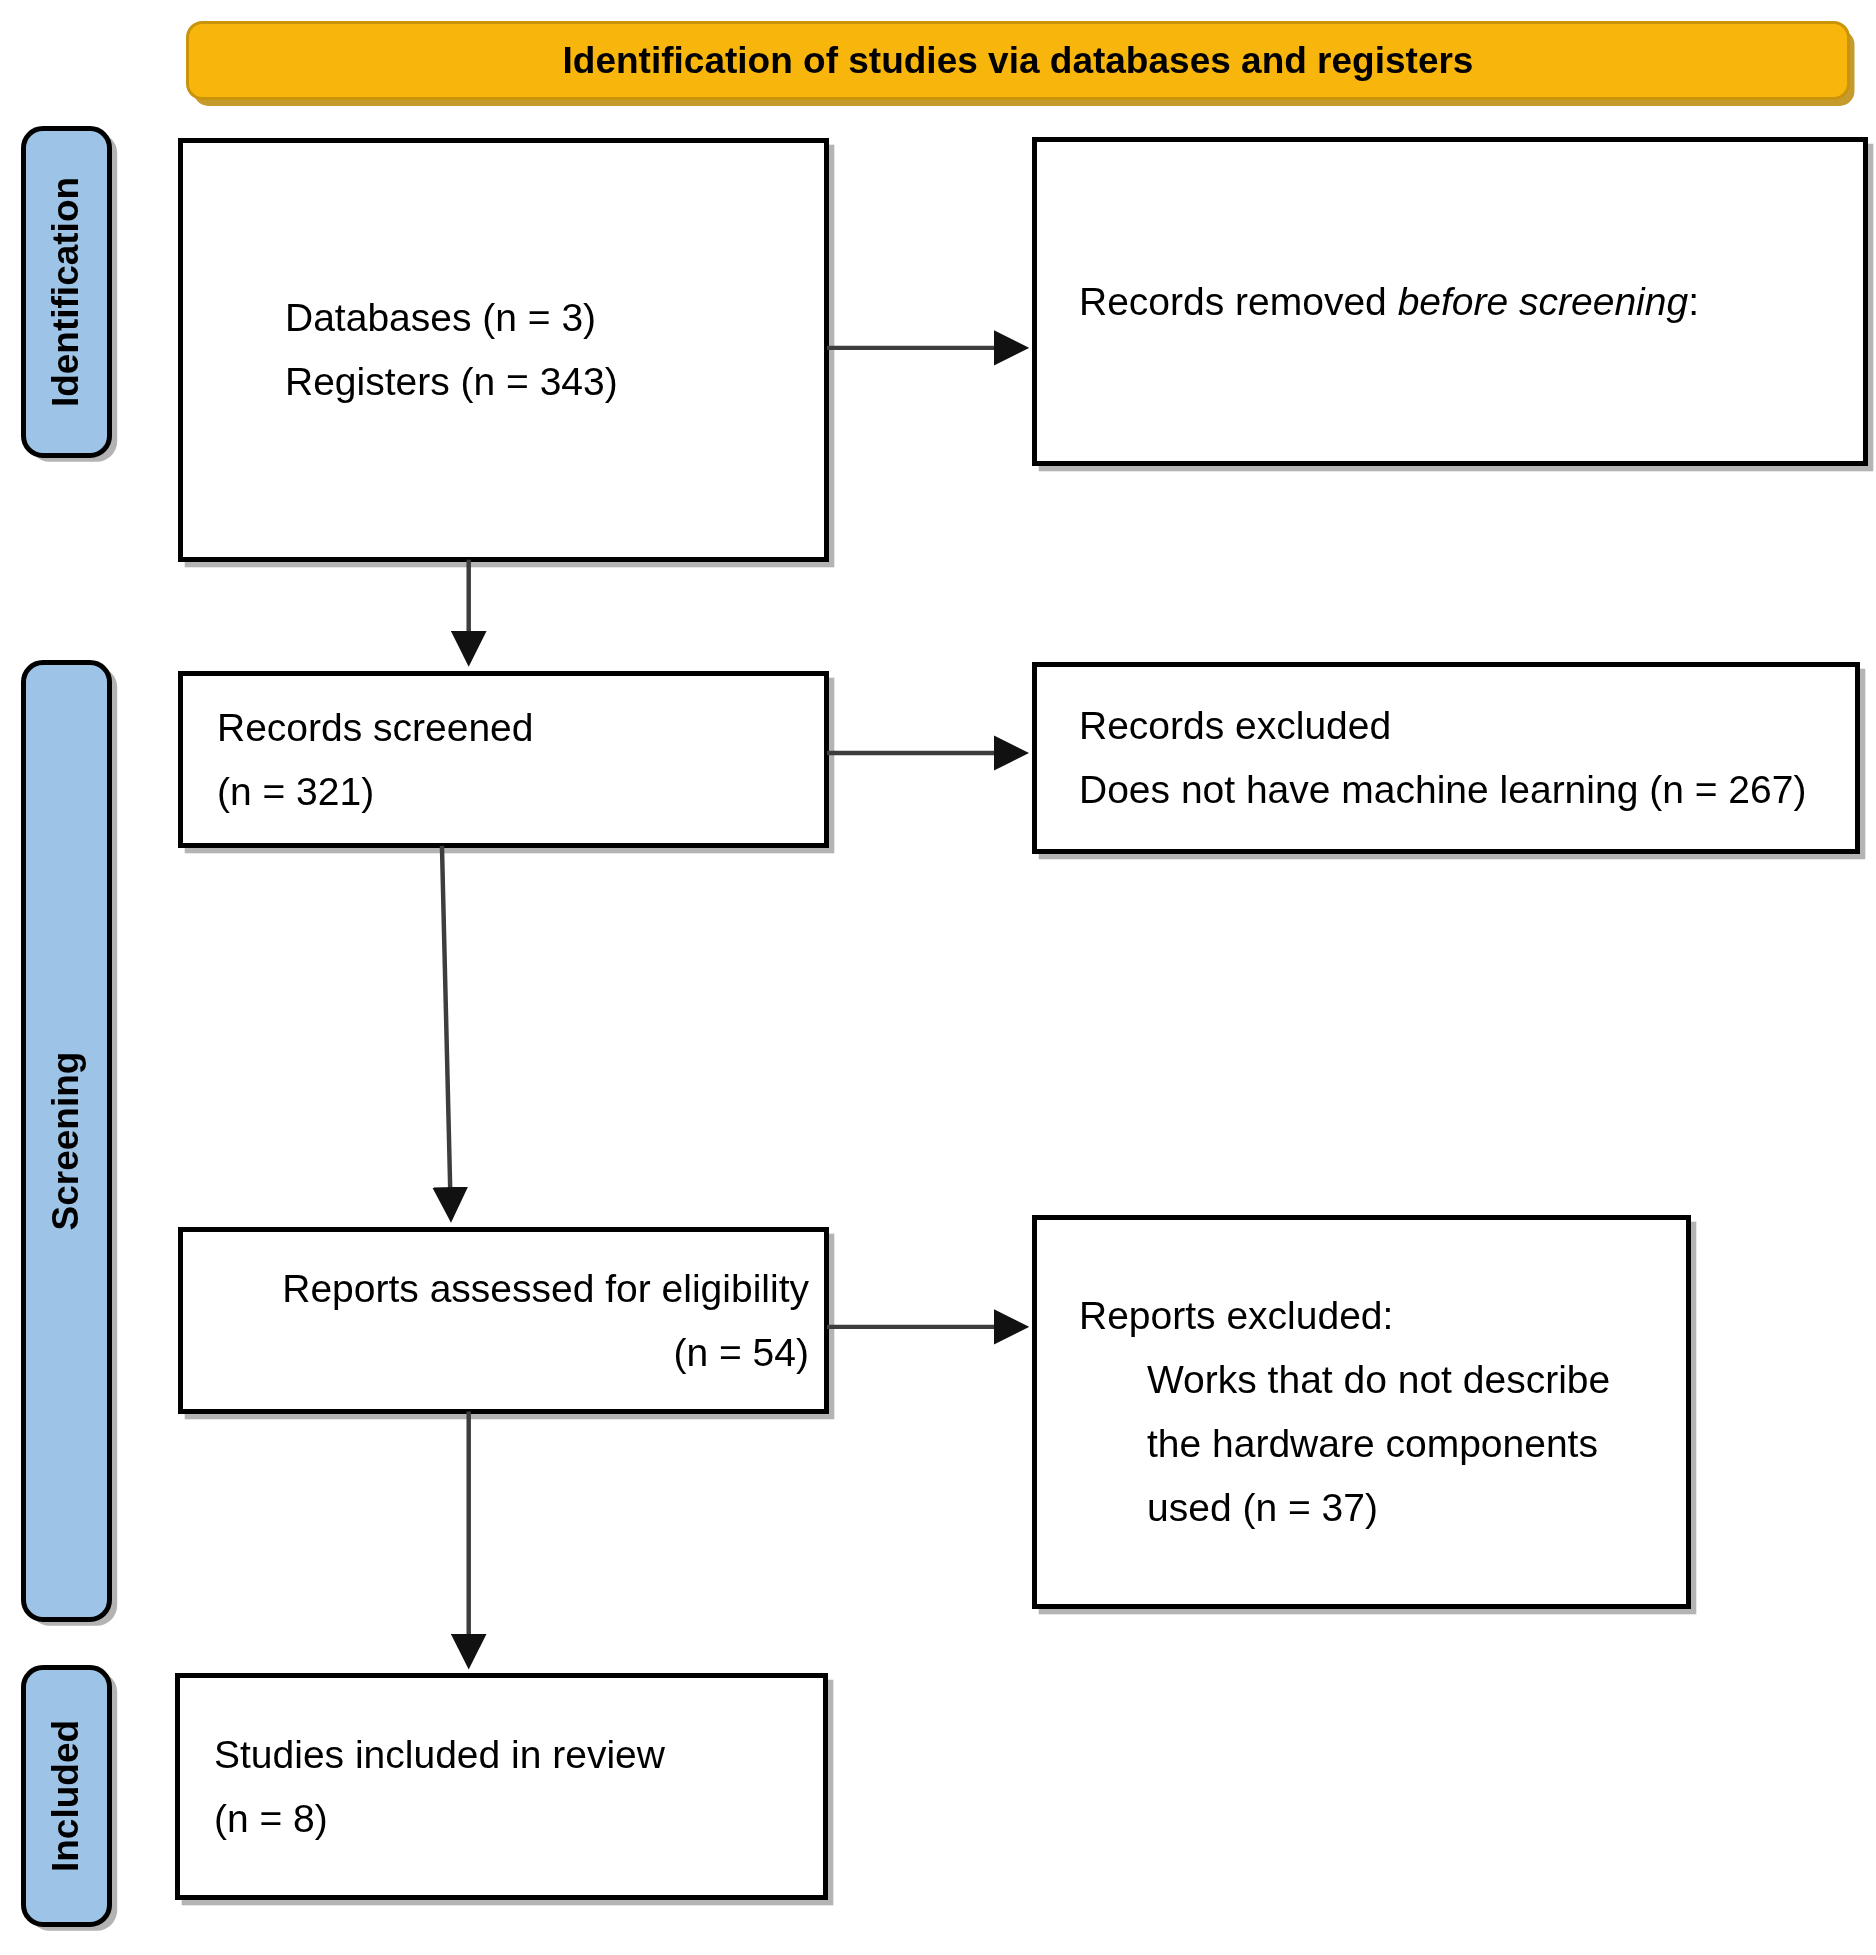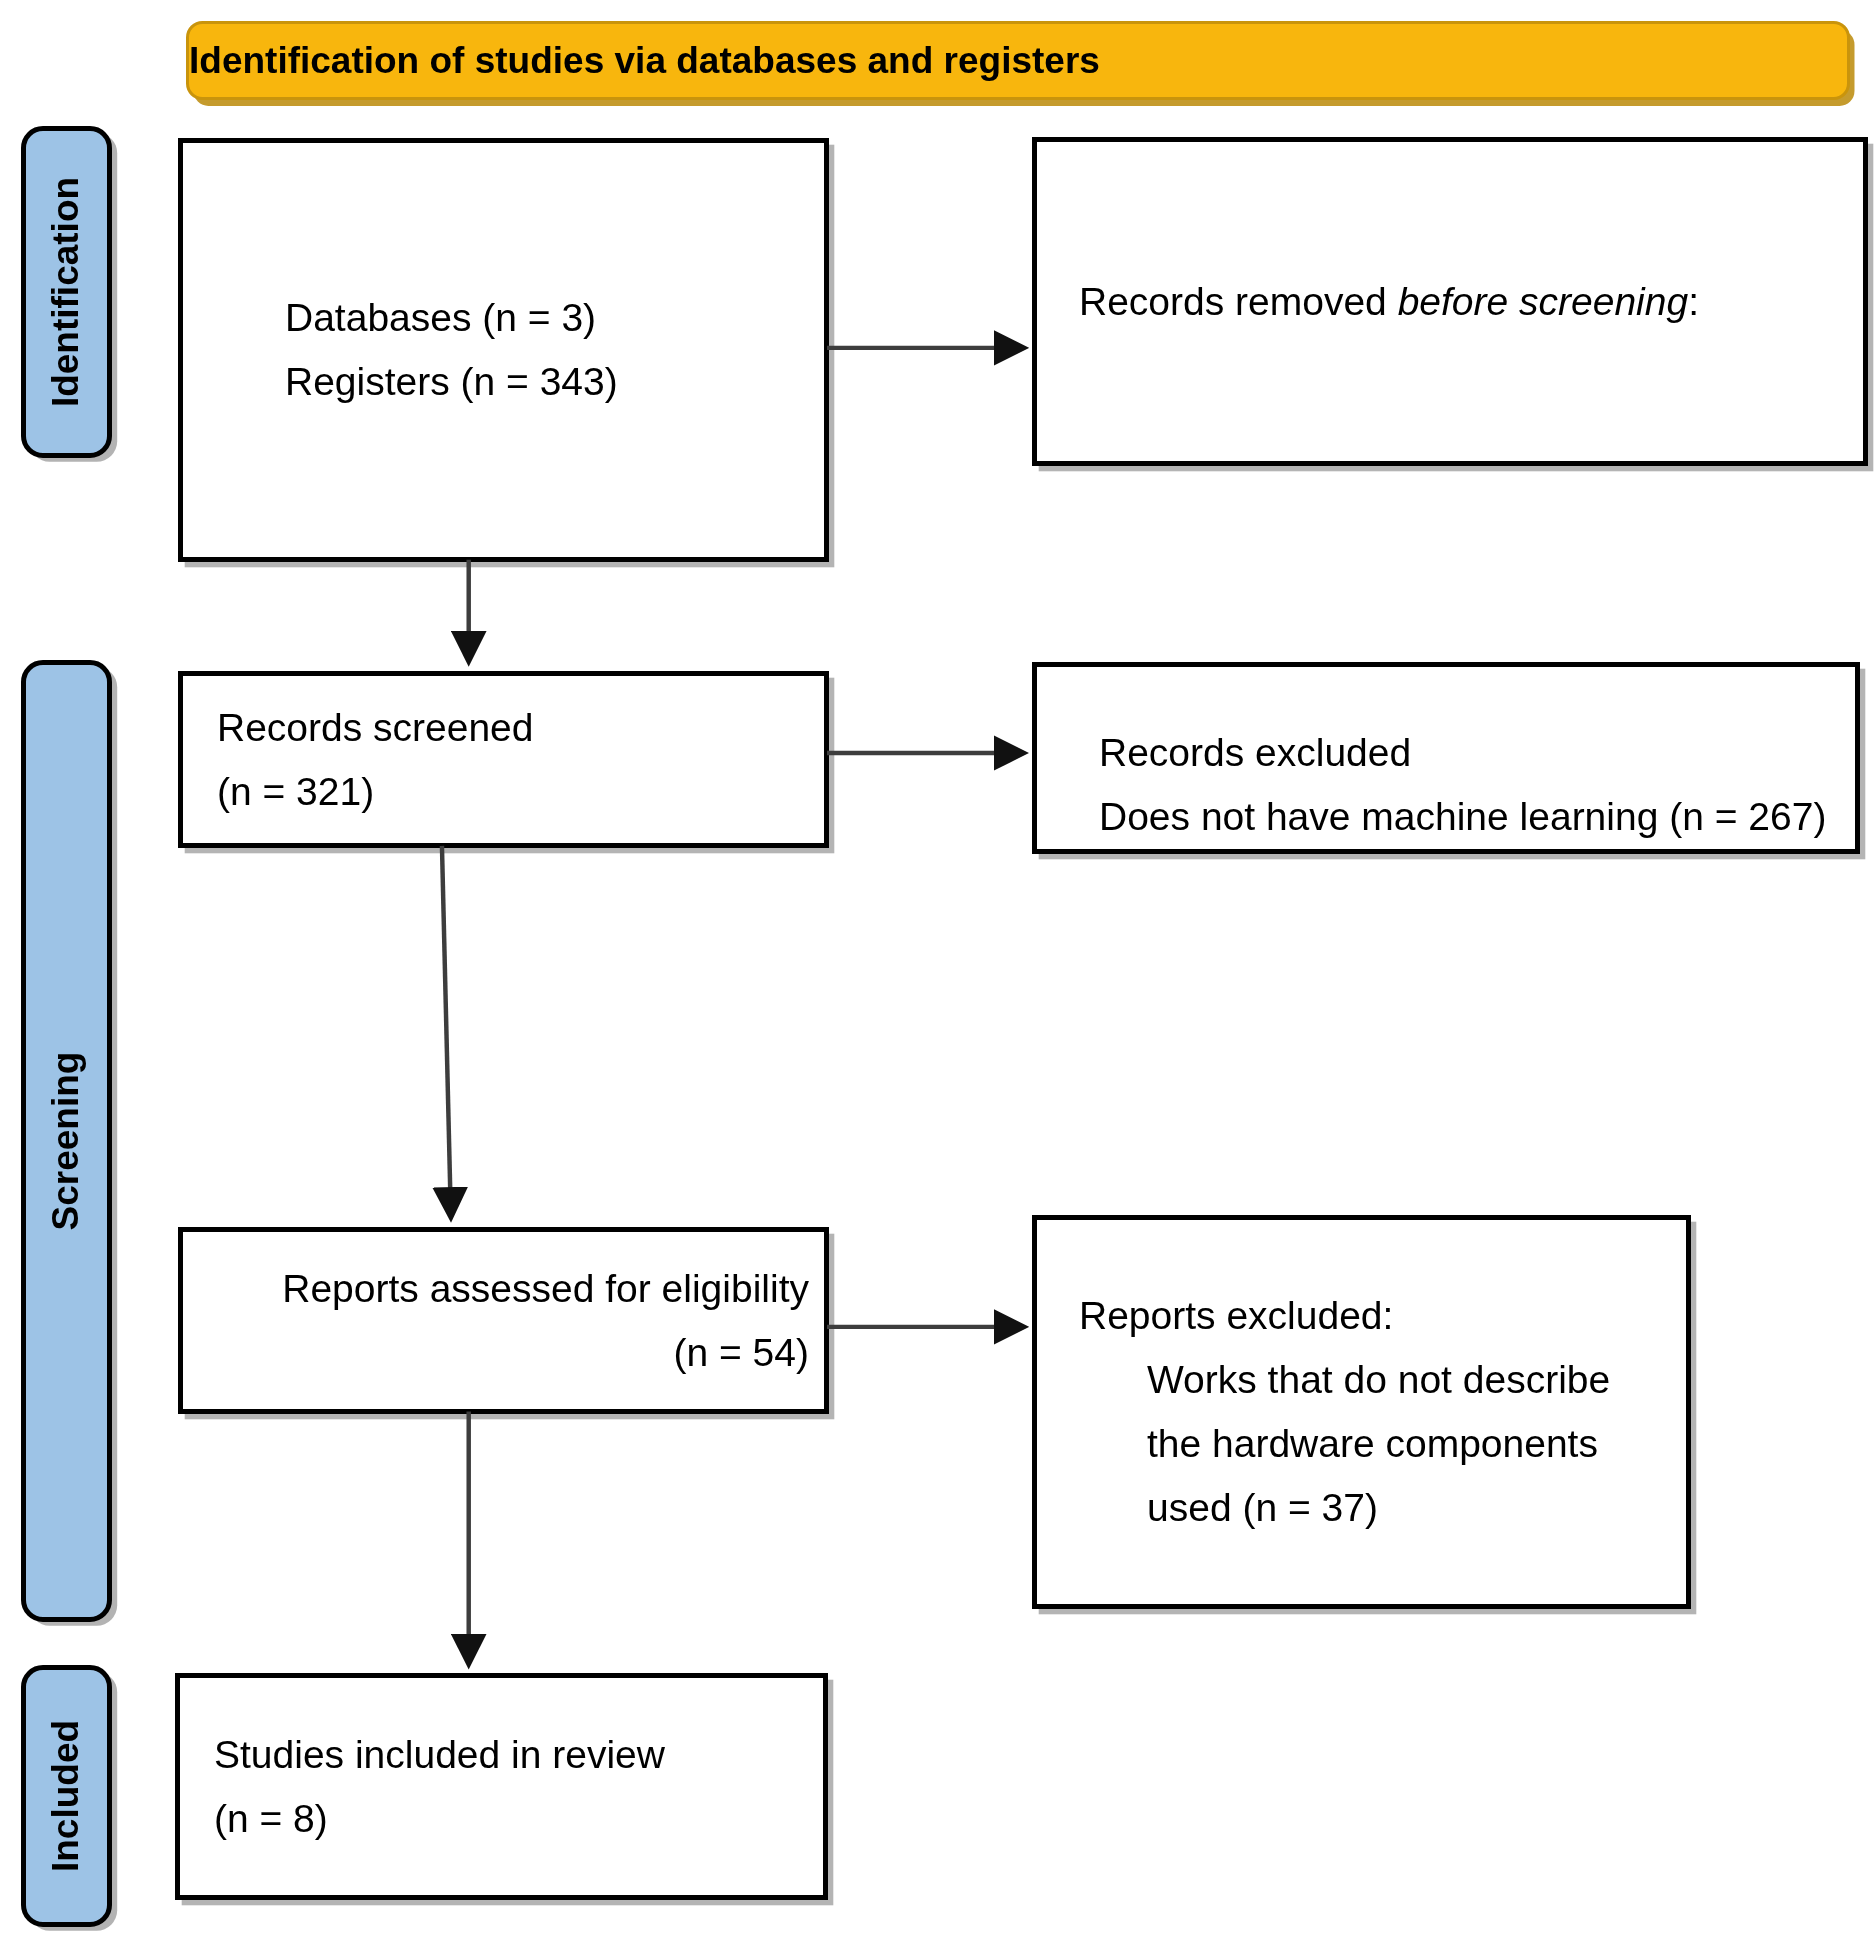--- a/index.html
+++ b/index.html
@@ -7,21 +7,21 @@
   #canvas{position:relative;width:1877px;height:1955px;background:#ffffff;overflow:hidden;}
 
   
   .banner{
     position:absolute;left:186px;top:21px;width:1664px;height:79px;
     box-sizing:border-box;
     background:#F8B60D;
     border:3px solid #C9940C;
     border-radius:16.4px;
     box-shadow:6px 7.4px 0 -1.5px #C59B2D;
-    display:flex;align-items:center;justify-content:flex-start;
+    display:flex;align-items:center;justify-content:center;
     font-size:37px;font-weight:bold;
   }
 
   
   .stage{
     position:absolute;left:21px;width:91px;
     box-sizing:border-box;
     background:#9DC3E6;
     border:5.2px solid #000;
     border-radius:22px;
@@ -45,21 +45,21 @@
     display:flex;flex-direction:column;justify-content:center;
     font-size:39px;line-height:64px;
     padding-left:34px;padding-right:15px;
   }
   .fbox .indent{margin-left:68px;}
   .fbox i{font-style:italic;}
 
   .b-identified{left:178px;top:138px;width:651px;height:424px;}
   .b-removed{left:1032px;top:137px;width:836px;height:329px;padding-left:42px;}
   .b-screened{left:178px;top:671px;width:651px;height:177px;}
-  .b-rec-excluded{left:1032px;top:662px;width:828px;height:192px;padding-left:62px;justify-content:flex-end;}
+  .b-rec-excluded{left:1032px;top:662px;width:828px;height:192px;padding-left:42px;}
   .b-assessed{left:178px;top:1227px;width:651px;height:187px;align-items:flex-end;}
   .b-rep-excluded{left:1032px;top:1215px;width:659px;height:394px;padding-left:42px;}
   .b-included{left:175px;top:1673px;width:653px;height:227px;}
 
   
   svg.connectors{position:absolute;left:0;top:0;width:1877px;height:1955px;pointer-events:none;}
   svg.connectors line{stroke:#3d3d3d;stroke-width:6;}
 </style>
 </head>
 <body>

